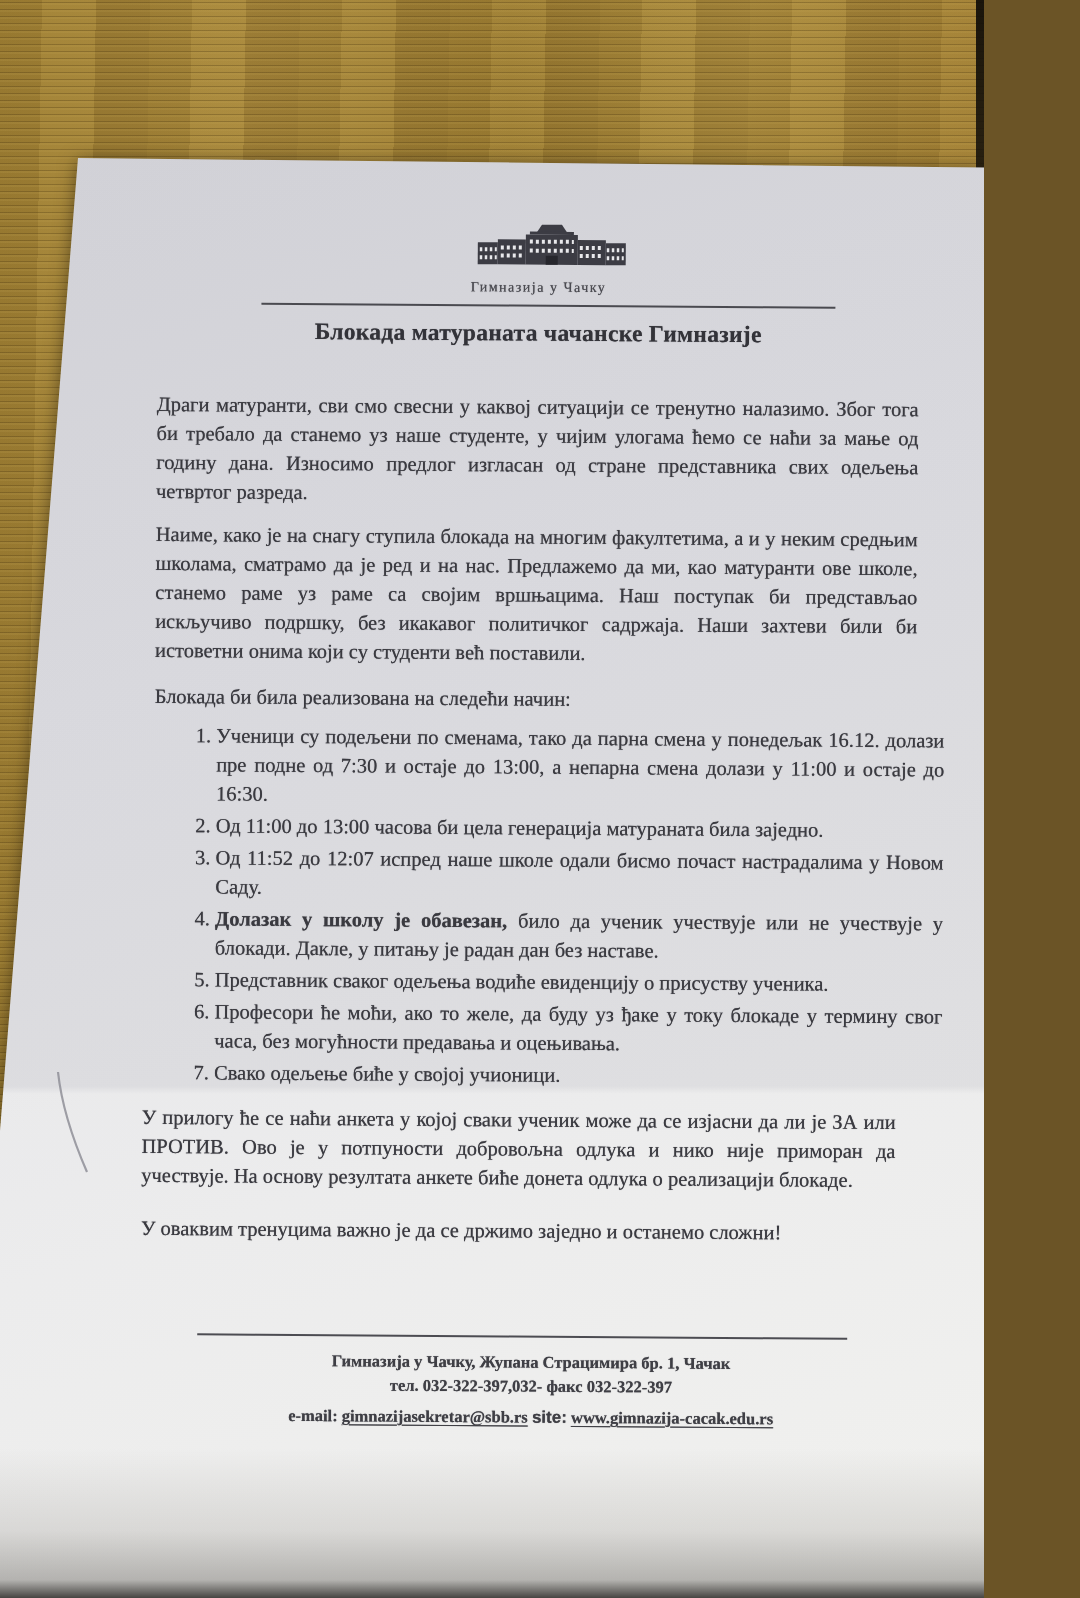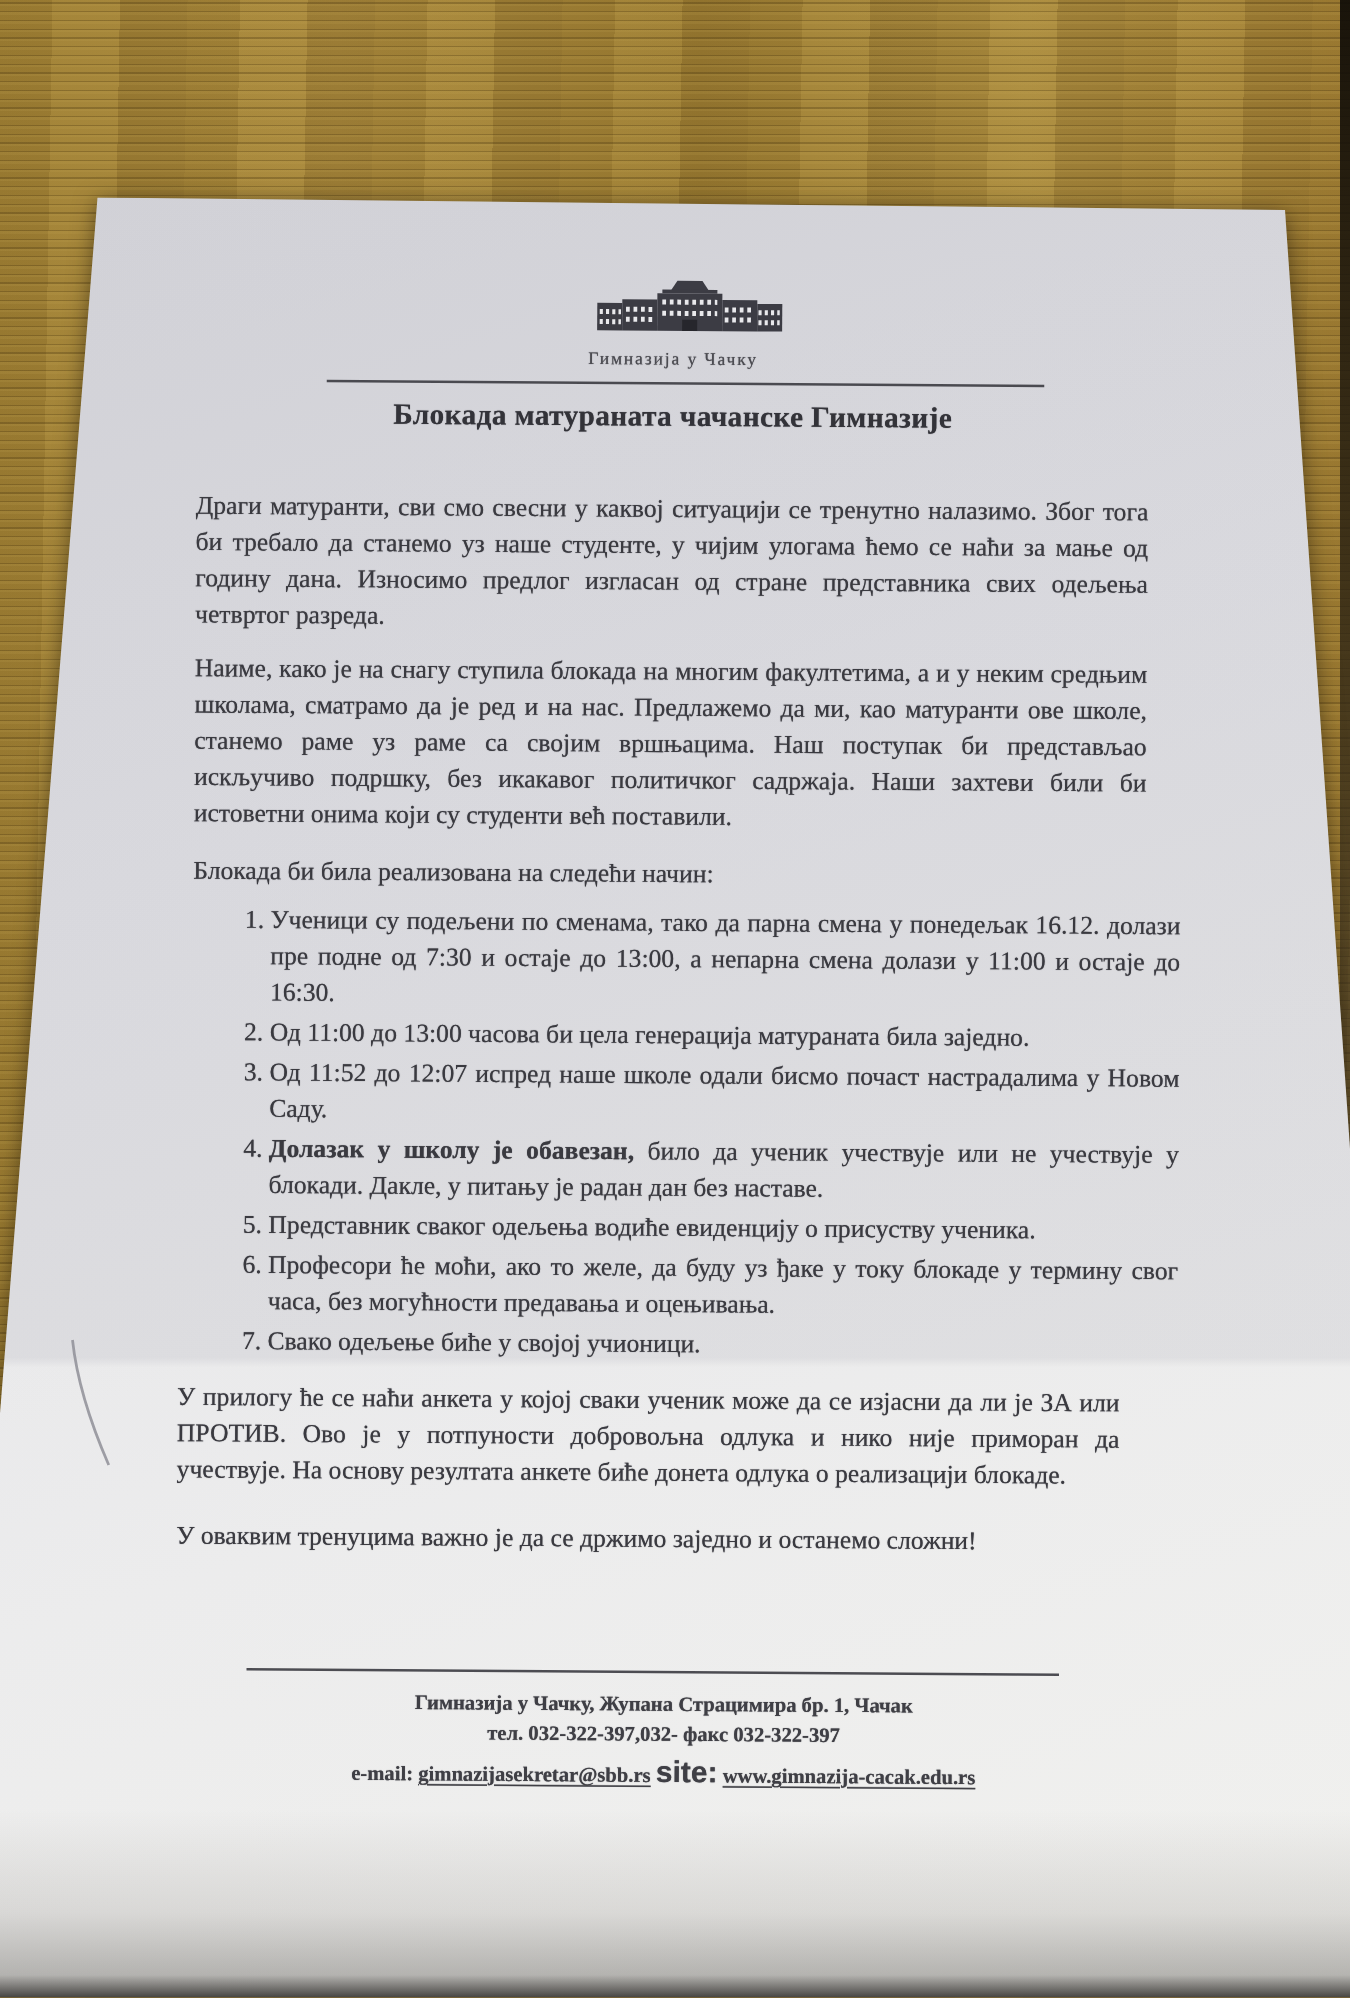--- a/index.html
+++ b/index.html
@@ -1,19 +1,19 @@
 <!DOCTYPE html>
 <html><head>
 <meta charset="utf-8">
 <style>
   * { margin:0; padding:0; box-sizing:border-box; }
   body { width:1080px; height:1598px; overflow:hidden; background:#6b5426; }
 
   .scene {
-    position:relative; width:1080px; height:1598px; overflow:hidden;
+    position:relative; width:984px; height:1598px; overflow:hidden;
     background:
       repeating-linear-gradient(to bottom,
         rgba(64,46,12,0) 0 2px, rgba(64,46,12,0.28) 2px 3px,
         rgba(196,166,84,0.16) 3px 5px, rgba(64,46,12,0) 5px 7px),
       repeating-linear-gradient(91deg,
         rgba(110,82,26,0.14) 0 42px, rgba(205,175,92,0.11) 42px 96px,
         rgba(88,62,18,0.16) 96px 150px),
       linear-gradient(90deg, #9e7f34 0%, #a8883c 25%, #9c7d33 52%, #ab8c3f 76%, #a07e34 100%);
   }
 
@@ -68,21 +68,21 @@
   .lead { font-weight:bold; }
 
   .p4 { margin-top:16px; margin-left:-10px; margin-right:18px; }
   .p5 { margin-top:24px; margin-left:-10px; }
 
   .doc-footer { margin-top:90px; }
   .footer-rule { height:2px; background:#4c4c52; margin-left:47px; width:650px; }
   .footer-text { text-align:center; font-weight:bold; font-size:16.5px; line-height:24px; margin-top:13px; color:#3f3f45; }
   .footer-line3 { margin-top:7px; }
   .f-link { text-decoration:underline; text-underline-offset:3px; }
-  .site-label { font-size:24px; font-family:"Liberation Sans", sans-serif; font-weight:bold; }
+  .site-label { font-size:17px; font-family:"Liberation Sans", sans-serif; font-weight:bold; }
 </style>
 </head>
 <body>
 
 <div class="scene">
 
   <div class="edge-right"></div>
 
   <div class="paper-wrap">
     <div class="paper">

